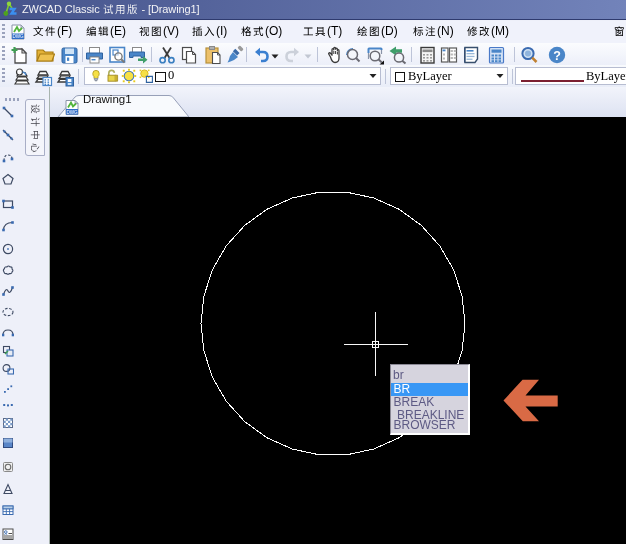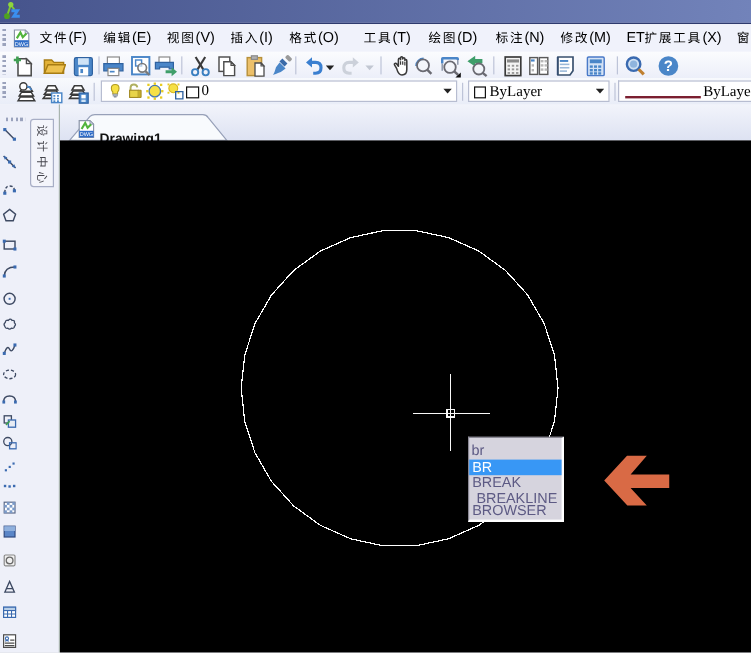--- a/index.html
+++ b/index.html
@@ -97,20 +97,27 @@
       </symbol>
     </svg>
     <div class="abs" style="left:0;top:0;width:626px;height:20px;background:linear-gradient(to right,#46548c,#7283ba);border-bottom:1px solid #2e3a6e"></div>
     <svg class="ic" style="left:2px;top:1px" width="17" height="17" viewBox="0 0 17 17">
 <line x1="4" y1="12" x2="7" y2="3" stroke="#7ec832" stroke-width="1.6"></line>
 <line x1="7" y1="3" x2="10" y2="7" stroke="#7ec832" stroke-width="1.6"></line>
 <circle cx="7" cy="2.8" r="2.2" fill="#8fd63c"></circle>
 <circle cx="3.8" cy="12.5" r="2.4" fill="#4ea21e"></circle>
 <path d="M7.5 8 L12.5 8 L9.5 12.5 L14.5 12.5" stroke="#3b8ff0" stroke-width="2.4" fill="none"></path>
 </svg>
+    <div class="abs" style="left:22px;top:3px;font-size:11px;letter-spacing:-.1px;color:#f4f4f6">ZWCAD Classic <svg class="cj" style="width:12px;height:12px;fill:#f4f4f6;" viewBox="60 -20 880 1000">
+        <use href="#c25"></use>
+      </svg><svg class="cj" style="width:12px;height:12px;fill:#f4f4f6;" viewBox="60 -20 880 1000">
+        <use href="#c18"></use>
+      </svg><svg class="cj" style="width:12px;height:12px;fill:#f4f4f6;" viewBox="60 -20 880 1000">
+        <use href="#c17"></use>
+      </svg> - [Drawing1]</div>
     <div class="abs" style="left:0;top:21px;width:626px;height:22px;background:#f0f2fb"></div>
     <div class="grip" style="left:2px;top:24px;height:16px;background:repeating-linear-gradient(to bottom,#9aa2bc 0,#9aa2bc 2px,transparent 2px,transparent 4px)"></div>
     <svg class="ic" style="left:11px;top:24px" width="14" height="16" viewBox="0 0 14 16">
       <path d="M1 1 H10 L13 4 V15 H1 Z" fill="#fff" stroke="#8a94a8" stroke-width="1"></path>
       <path d="M10 1 L13 4 H10 Z" fill="#d8dde8" stroke="#8a94a8" stroke-width="0.8"></path>
       <path d="M3 8 L6 3 L8 7 L11 4" stroke="#52b43c" stroke-width="1.8" fill="none"></path>
       <rect x="1" y="9.5" width="12" height="5.5" fill="#2e6cc8"></rect>
       <text x="7" y="14.2" font-size="4.6" fill="#fff" text-anchor="middle" font-family="Liberation Sans">DWG</text>
     </svg>
     <div class="menu-item" style="left:33px;top:20px"><svg class="cj" style="width:12px;height:12px;" viewBox="60 -20 880 1000">
@@ -151,29 +158,20 @@
     <div class="menu-item" style="left:413px;top:20px"><svg class="cj" style="width:12px;height:12px;" viewBox="60 -20 880 1000">
         <use href="#c14"></use>
       </svg><svg class="cj" style="width:12px;height:12px;" viewBox="60 -20 880 1000">
         <use href="#c16"></use>
       </svg>(N)</div>
     <div class="menu-item" style="left:467px;top:20px"><svg class="cj" style="width:12px;height:12px;" viewBox="60 -20 880 1000">
         <use href="#c2"></use>
       </svg><svg class="cj" style="width:12px;height:12px;" viewBox="60 -20 880 1000">
         <use href="#c12"></use>
       </svg>(M)</div>
-    <div class="menu-item" style="left:522px;top:20px">ET<svg class="cj" style="width:12px;height:12px;" viewBox="60 -20 880 1000">
-        <use href="#c10"></use>
-      </svg><svg class="cj" style="width:12px;height:12px;" viewBox="60 -20 880 1000">
-        <use href="#c6"></use>
-      </svg><svg class="cj" style="width:12px;height:12px;" viewBox="60 -20 880 1000">
-        <use href="#c7"></use>
-      </svg><svg class="cj" style="width:12px;height:12px;" viewBox="60 -20 880 1000">
-        <use href="#c4"></use>
-      </svg>(X)</div>
     <div class="menu-item" style="left:614px;top:20px"><svg class="cj" style="width:12px;height:12px;" viewBox="60 -20 880 1000">
         <use href="#c19"></use>
       </svg>口(W)</div>
     <div class="abs" style="left:0;top:43px;width:626px;height:22px;background:linear-gradient(to bottom,#fbfcfe,#eceff9)"></div>
     <div class="grip" style="left:2px;top:46px;height:16px;background:repeating-linear-gradient(to bottom,#9aa2bc 0,#9aa2bc 2px,transparent 2px,transparent 4px)"></div>
     <div class="vsep" style="left:81.5px;top:47px;height:15px"></div>
     <div class="vsep" style="left:151px;top:47px;height:15px"></div>
     <div class="vsep" style="left:245.5px;top:47px;height:15px"></div>
     <div class="vsep" style="left:317px;top:47px;height:15px"></div>
     <div class="vsep" style="left:411px;top:47px;height:15px"></div>
@@ -401,21 +399,21 @@
     <svg class="ic" style="left:56px;top:93px" width="140" height="24" viewBox="0 0 140 24">
 <path d="M2 24 L19 4 Q20.5 2.5 23 2.5 H113 Q116 2.5 117.5 5 L133 24 Z" fill="#f8fafd" stroke="#97a0b8" stroke-width="1"></path>
 </svg>
     <svg class="ic" style="left:65px;top:99px" width="14" height="17" viewBox="0 0 14 16">
       <path d="M1 1 H10 L13 4 V15 H1 Z" fill="#fff" stroke="#8a94a8" stroke-width="1"></path>
       <path d="M10 1 L13 4 H10 Z" fill="#d8dde8" stroke="#8a94a8" stroke-width="0.8"></path>
       <path d="M3 8 L6 3 L8 7 L11 4" stroke="#52b43c" stroke-width="1.8" fill="none"></path>
       <rect x="1" y="9.5" width="12" height="5.5" fill="#2e6cc8"></rect>
       <text x="7" y="14.2" font-size="4.6" fill="#fff" text-anchor="middle" font-family="Liberation Sans">DWG</text>
     </svg>
-    <div class="abs" style="left:83px;top:110px;font-size:11.5px;font-weight:bold;color:#111">Drawing1</div>
+    <div class="abs" style="left:83px;top:93px;font-size:11.5px;font-weight:normal;color:#111">Drawing1</div>
     <div class="abs" style="left:0;top:87px;width:50px;height:457px;background:#eef0f9;border-right:1px solid #a8b4ae"></div>
     <div class="abs" style="left:25px;top:99px;width:20px;height:57px;background:#f4f5fb;border:1px solid #a8aec6;border-radius:3px 0 0 3px"></div>
     <svg class="ic" style="left:29.5px;top:104px;transform:rotate(90deg);fill:#45454d" width="11" height="11" viewBox="60 -20 880 1000">
       <use href="#c24"></use>
     </svg>
     <svg class="ic" style="left:29.5px;top:117px;transform:rotate(90deg);fill:#45454d" width="11" height="11" viewBox="60 -20 880 1000">
       <use href="#c23"></use>
     </svg>
     <svg class="ic" style="left:29.5px;top:130px;transform:rotate(90deg);fill:#45454d" width="11" height="11" viewBox="60 -20 880 1000">
       <use href="#c0"></use>

